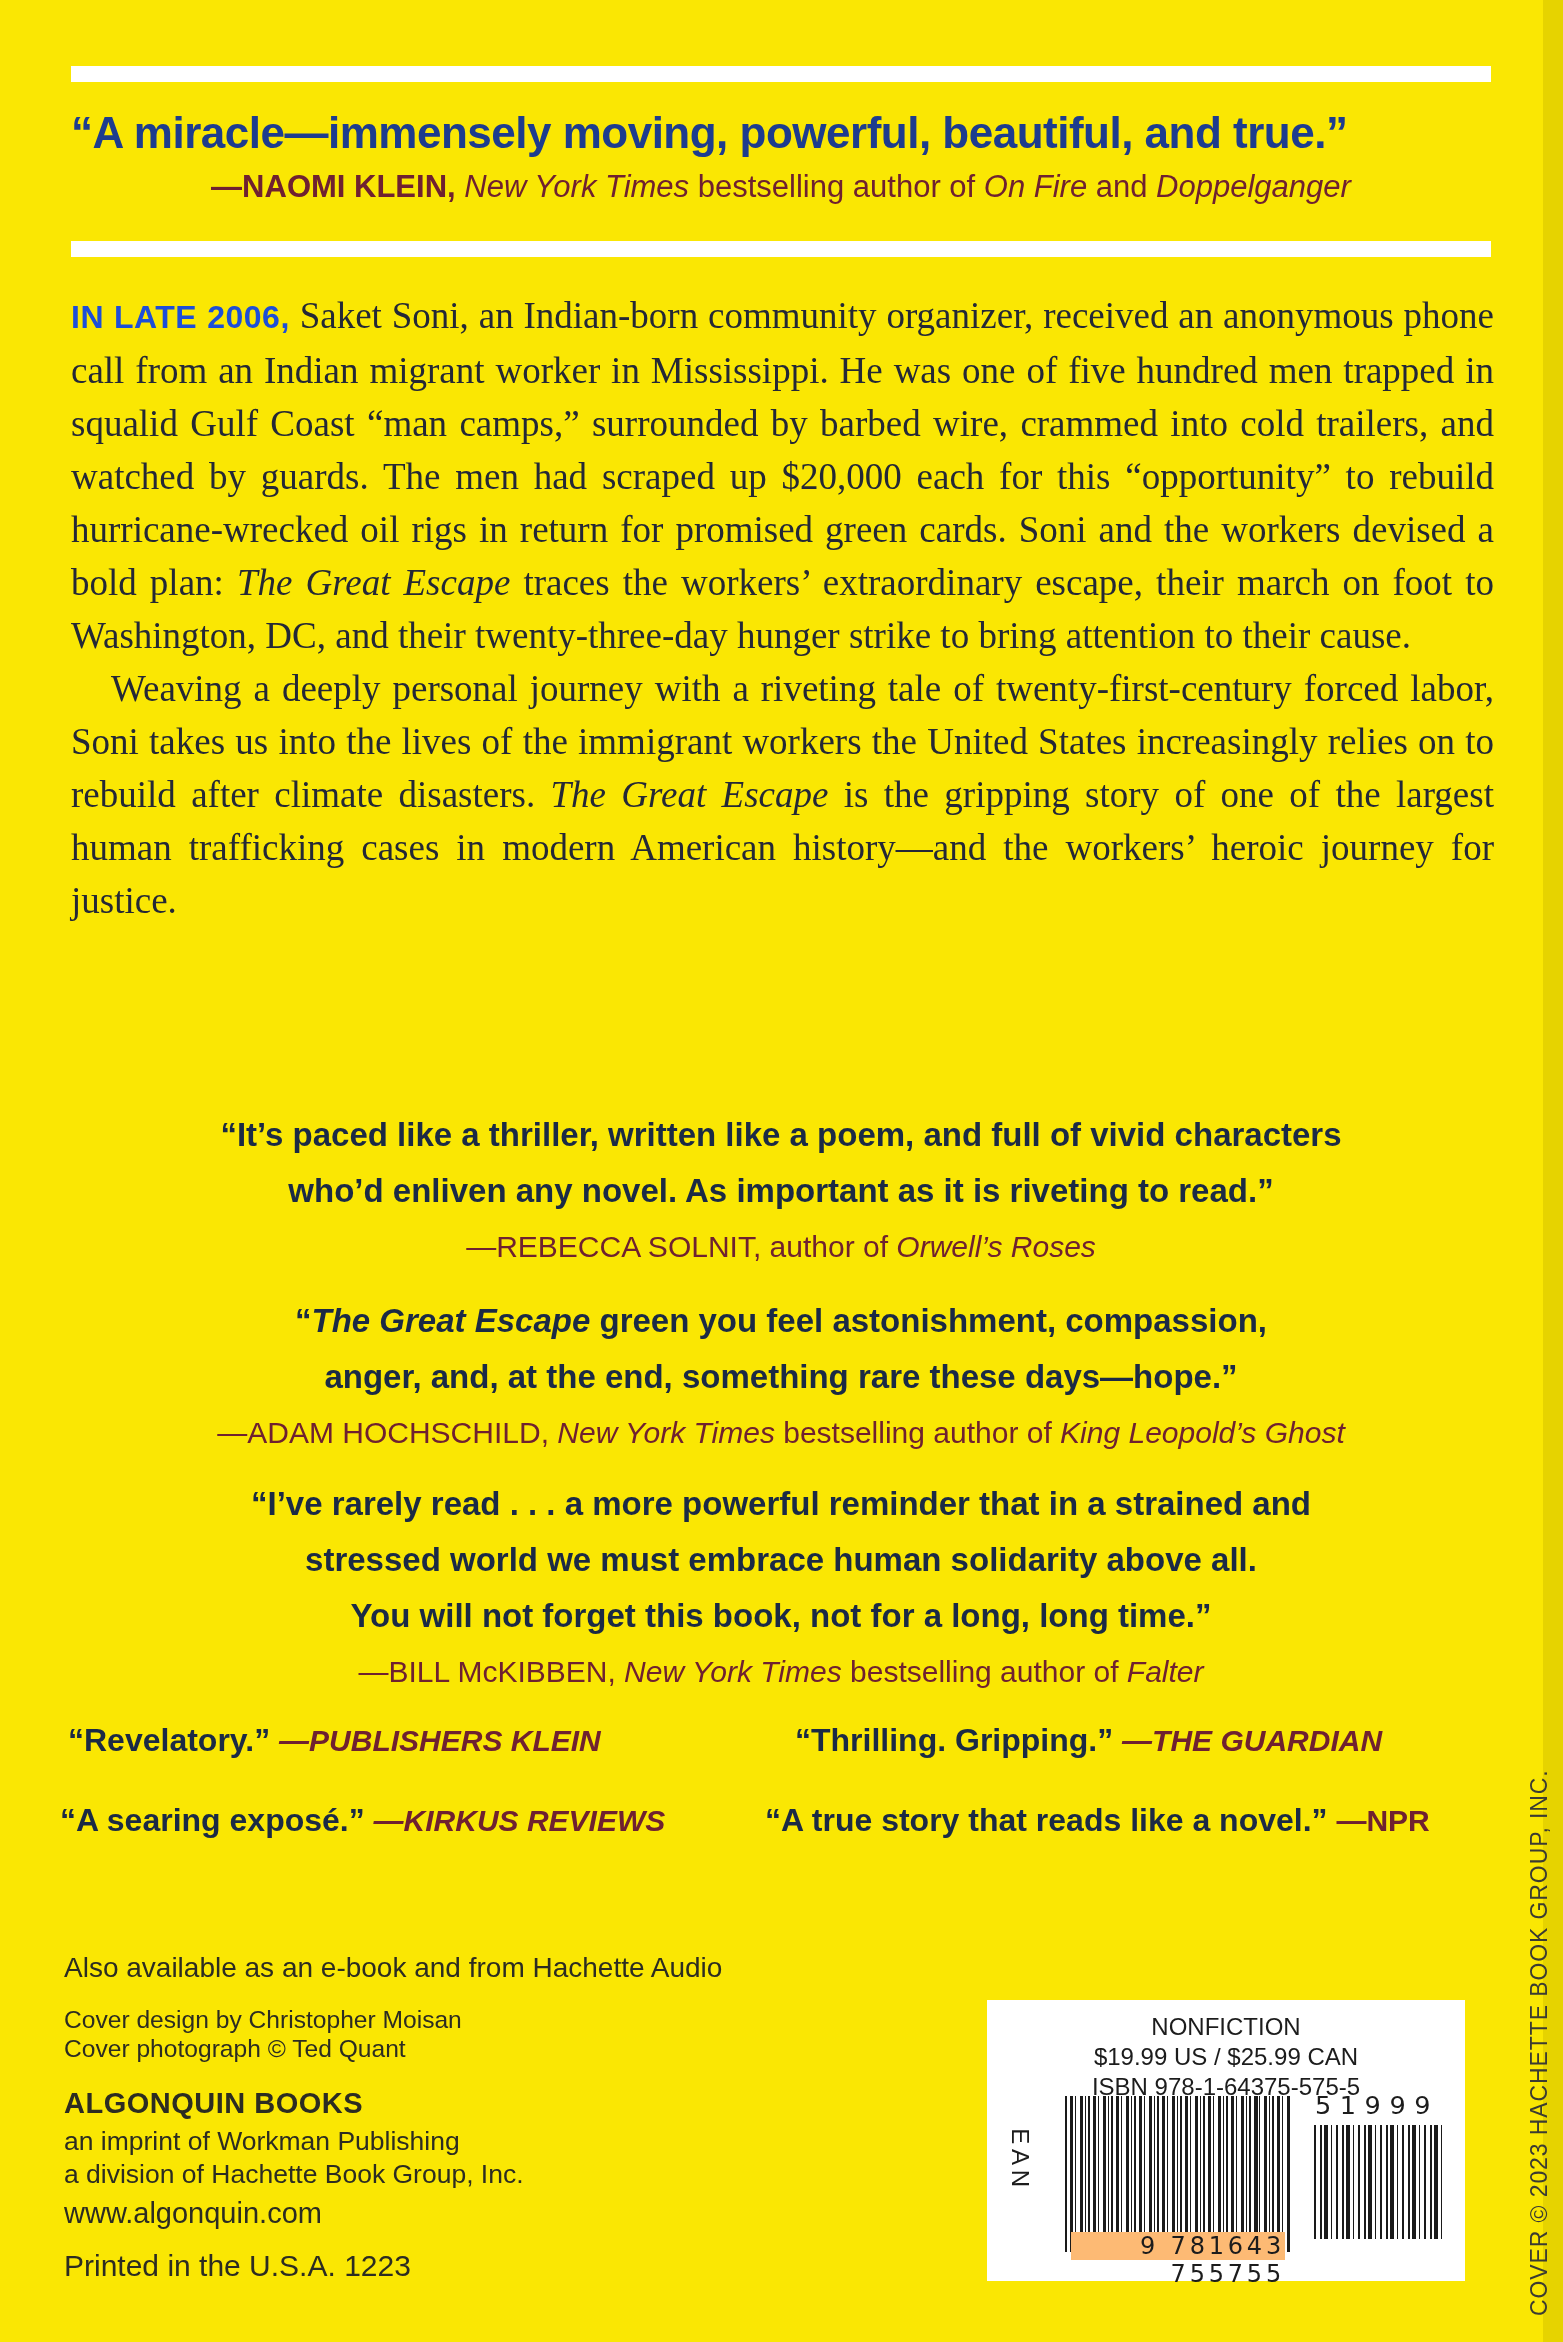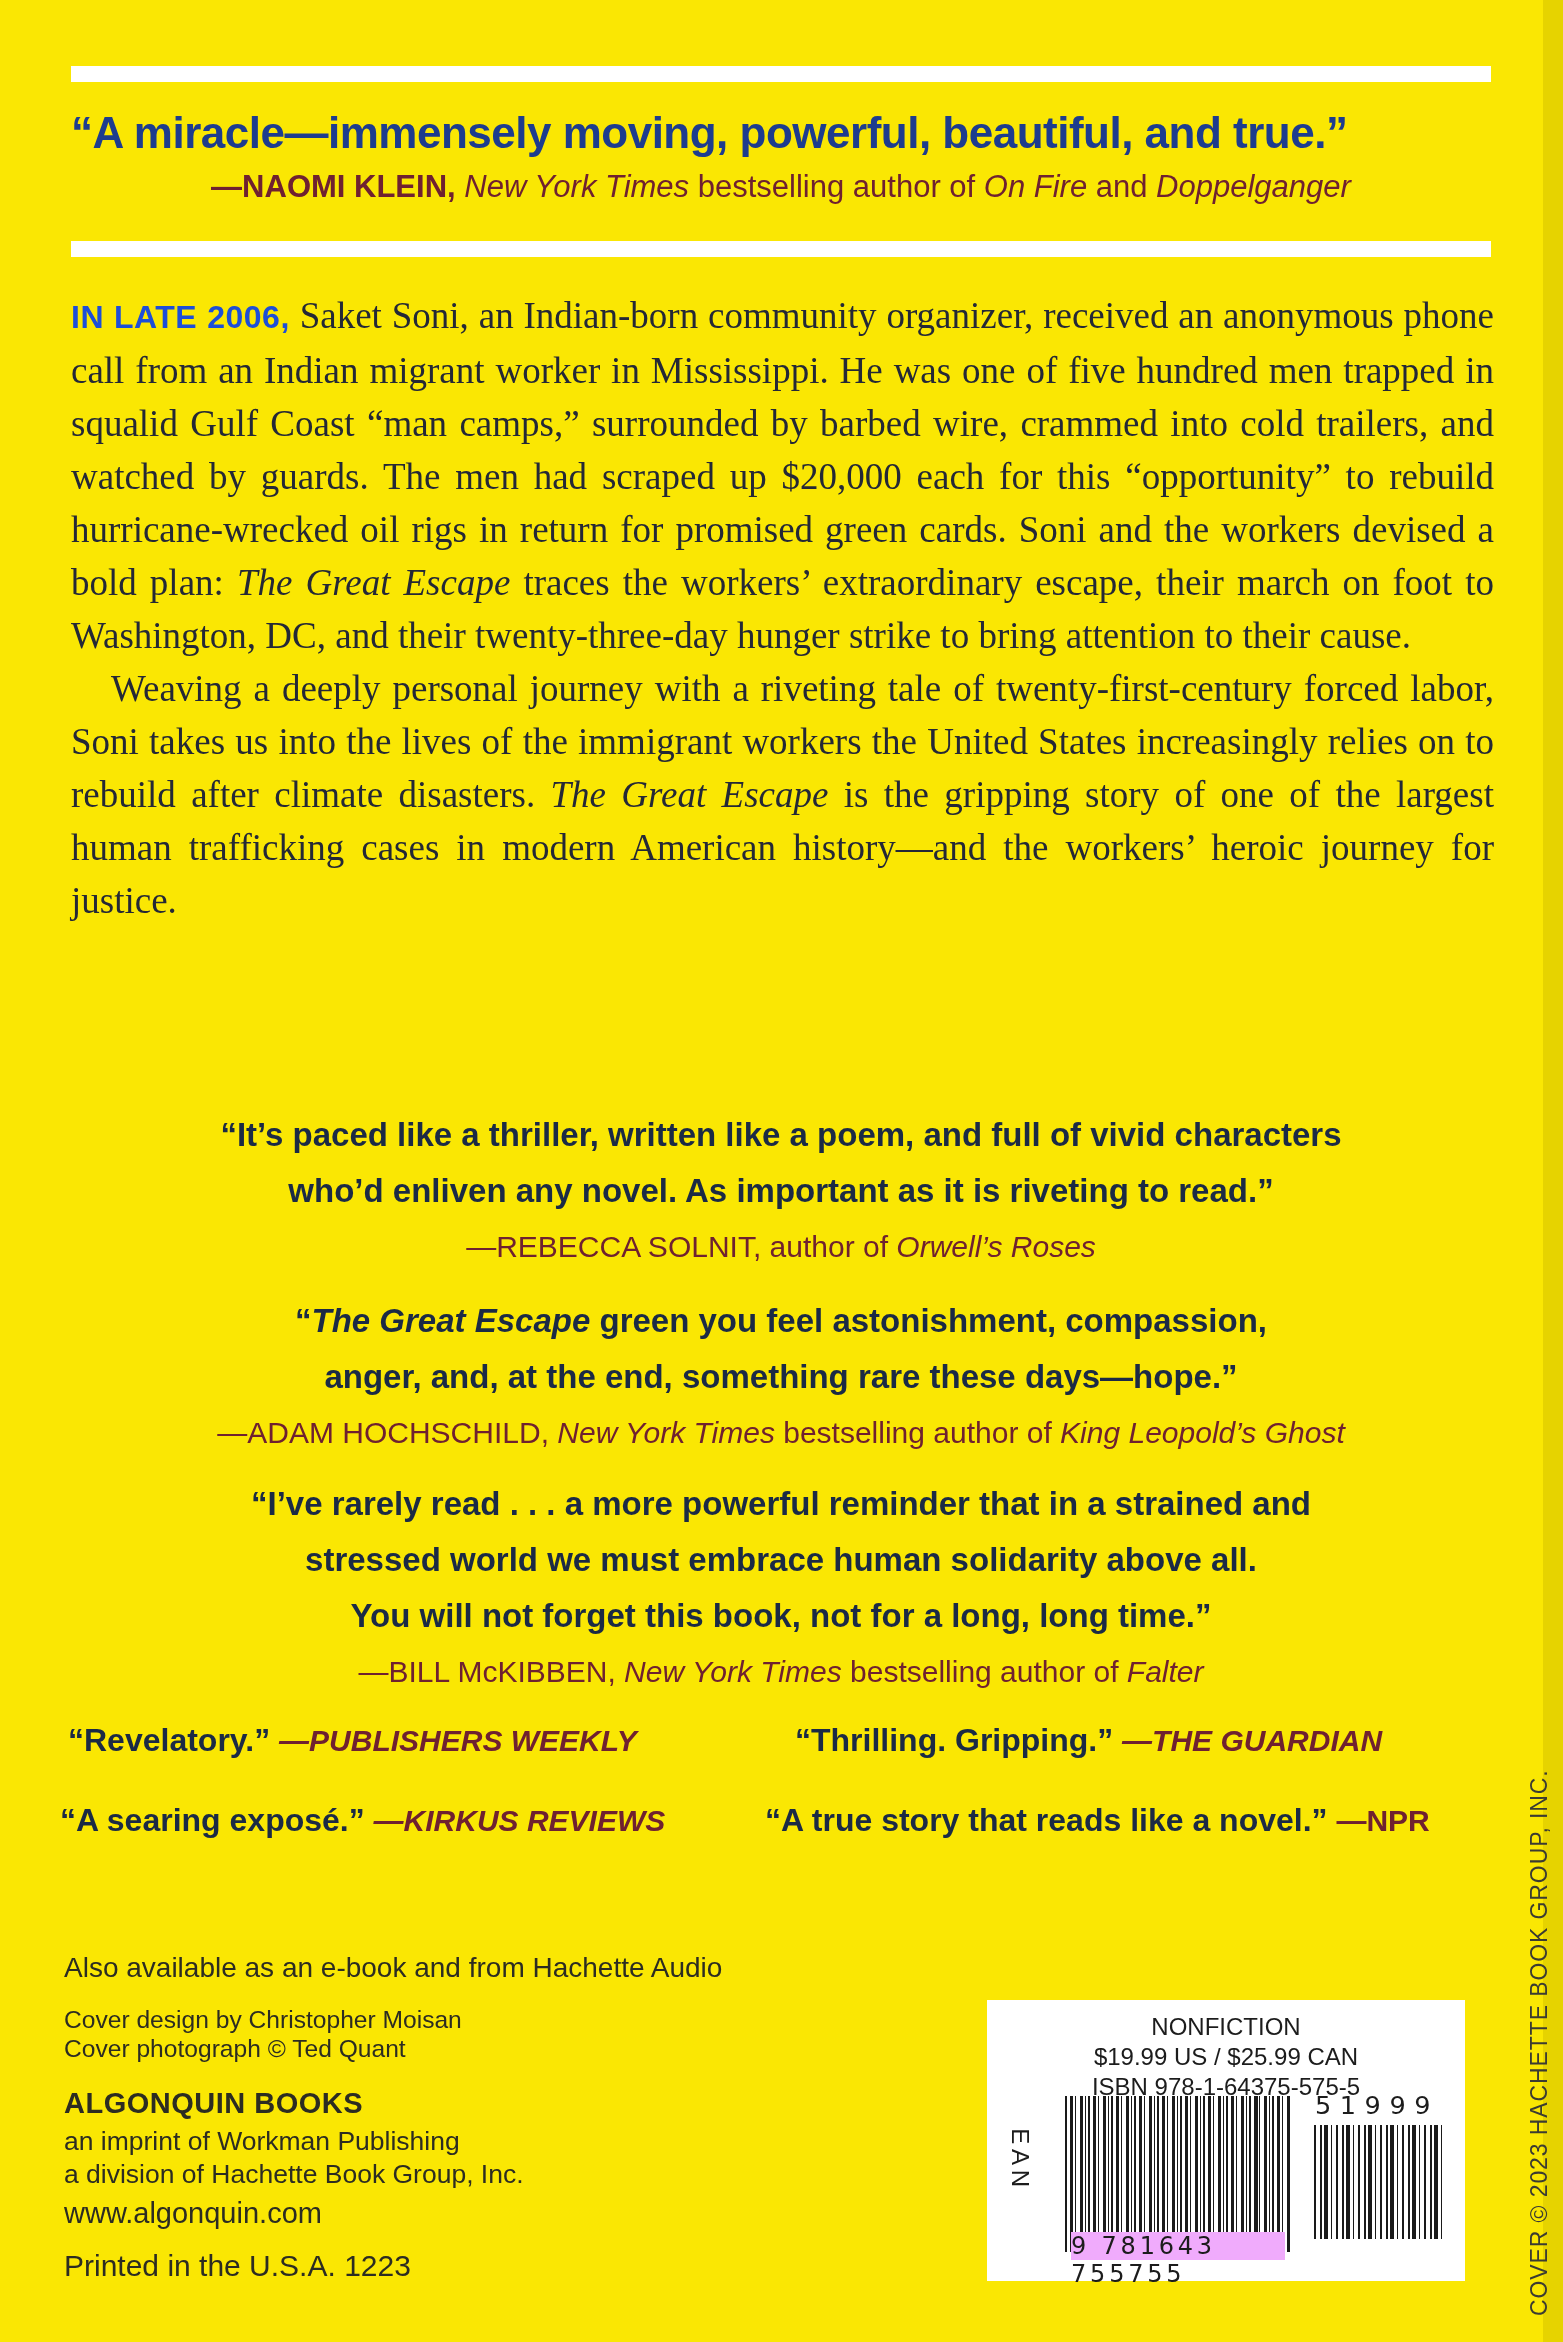--- a/index.html
+++ b/index.html
@@ -69,22 +69,22 @@
   .bc-box{left:987px;top:2000px;width:478px;height:281px;background:#ffffff;}
   .bc-text{left:987px;top:2012px;width:478px;text-align:center;
     color:#1c1c1c;font-size:24px;line-height:30px;white-space:nowrap;}
   .ean{left:987px;top:2146px;width:66px;height:28px;text-align:center;
     transform:rotate(90deg);color:#1c1c1c;font-size:24px;letter-spacing:4.7px;}
   .bc-main{left:1065px;top:2096px;width:227px;height:156px;
     background:repeating-linear-gradient(90deg,
       #1a1a1a 0 1.9px,#fff 1.9px 4.7px,#1a1a1a 4.7px 8.5px,#fff 8.5px 10.4px,
       #1a1a1a 10.4px 11.4px,#fff 11.4px 15px,#1a1a1a 15px 18px,#fff 18px 20px,
       #1a1a1a 20px 21px,#fff 21px 23px);}
-  .bc-digits{left:1071px;top:2232px;width:214px;height:28px;background:#f0abfc;
-    text-align:left;font-family:"DejaVu Sans",sans-serif;
+  .bc-digits{left:1071px;top:2232px;width:214px;height:28px;background:#fdba74;
+    text-align:right;font-family:"DejaVu Sans",sans-serif;
     font-size:24px;letter-spacing:3.8px;color:#1c1c1c;}
   .bc-sup-digits{left:1311px;top:2090px;width:132px;text-align:center;
     font-family:"DejaVu Sans",sans-serif;font-size:25.6px;letter-spacing:8.5px;color:#1c1c1c;}
   .bc-sup{left:1314px;top:2125px;width:130px;height:114px;
     background:repeating-linear-gradient(90deg,
       #1a1a1a 0 1.9px,#fff 1.9px 5.7px,#1a1a1a 5.7px 7.6px,#fff 7.6px 10.4px,
       #1a1a1a 10.4px 14px,#fff 14px 17px,#1a1a1a 17px 18px,#fff 18px 22px);}
   
   .side-credit{
     left:1526px;top:2316px;width:579px;height:25.6px;
@@ -131,21 +131,21 @@
 <div class="abs qblock" id="q-mckibben">
   <div>“I’ve rarely read . . . a more powerful reminder that in a strained and</div>
   <div>stressed world we must embrace human solidarity above all.</div>
   <div>You will not forget this book, not for a long, long time.”</div>
   <div class="q-attr">
     <span class="name">—BILL McKIBBEN, </span><span class="it">New York Times</span><span> bestselling author of </span><span class="it">Falter</span>
   </div>
 </div>
 
 <div class="abs rev" id="rev-pw">
-  <span>“Revelatory.” </span><span class="src">—PUBLISHERS WEEKLY</span>
+  <span>“Revelatory.” </span><span class="src">—PUBLISHERS KLEIN</span>
 </div>
 <div class="abs rev" id="rev-guardian">
   <span>“Thrilling. Gripping.” </span><span class="src">—THE GUARDIAN</span>
 </div>
 <div class="abs rev" id="rev-kirkus">
   <span>“A searing exposé.” </span><span class="src">—KIRKUS REVIEWS</span>
 </div>
 <div class="abs rev" id="rev-npr">
   <span>“A true story that reads like a novel.” </span><span class="src upright">—NPR</span>
 </div>

